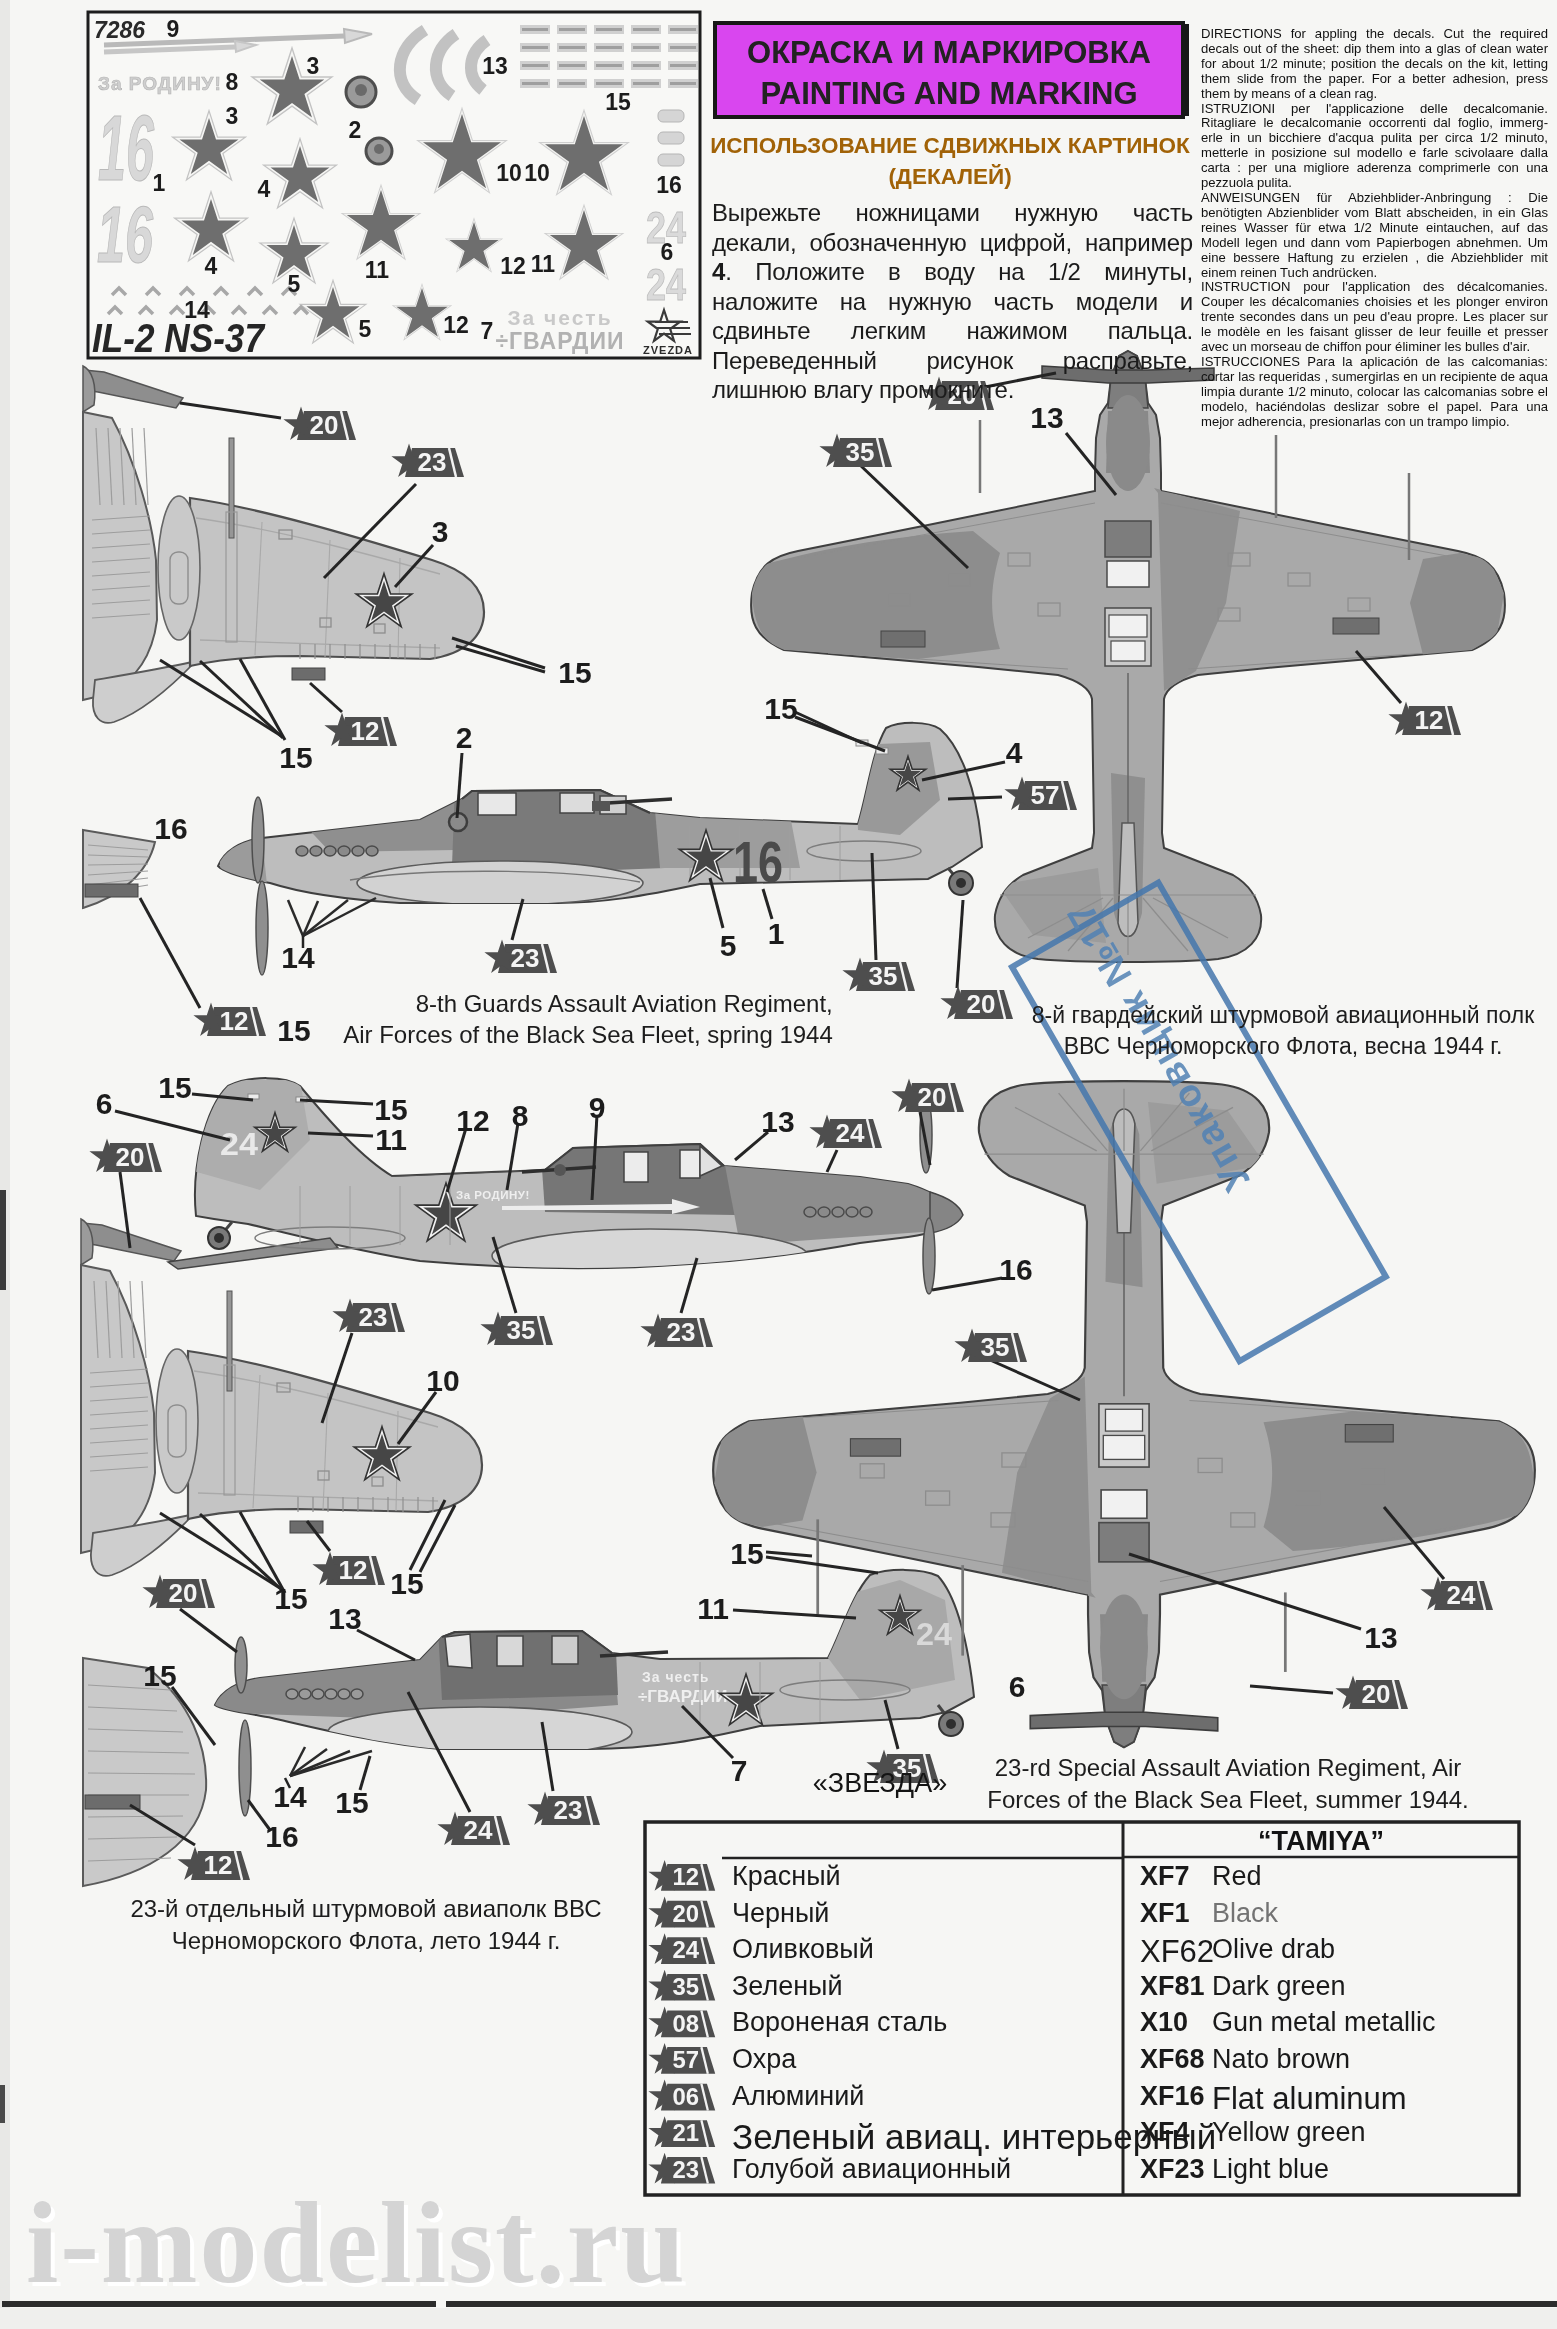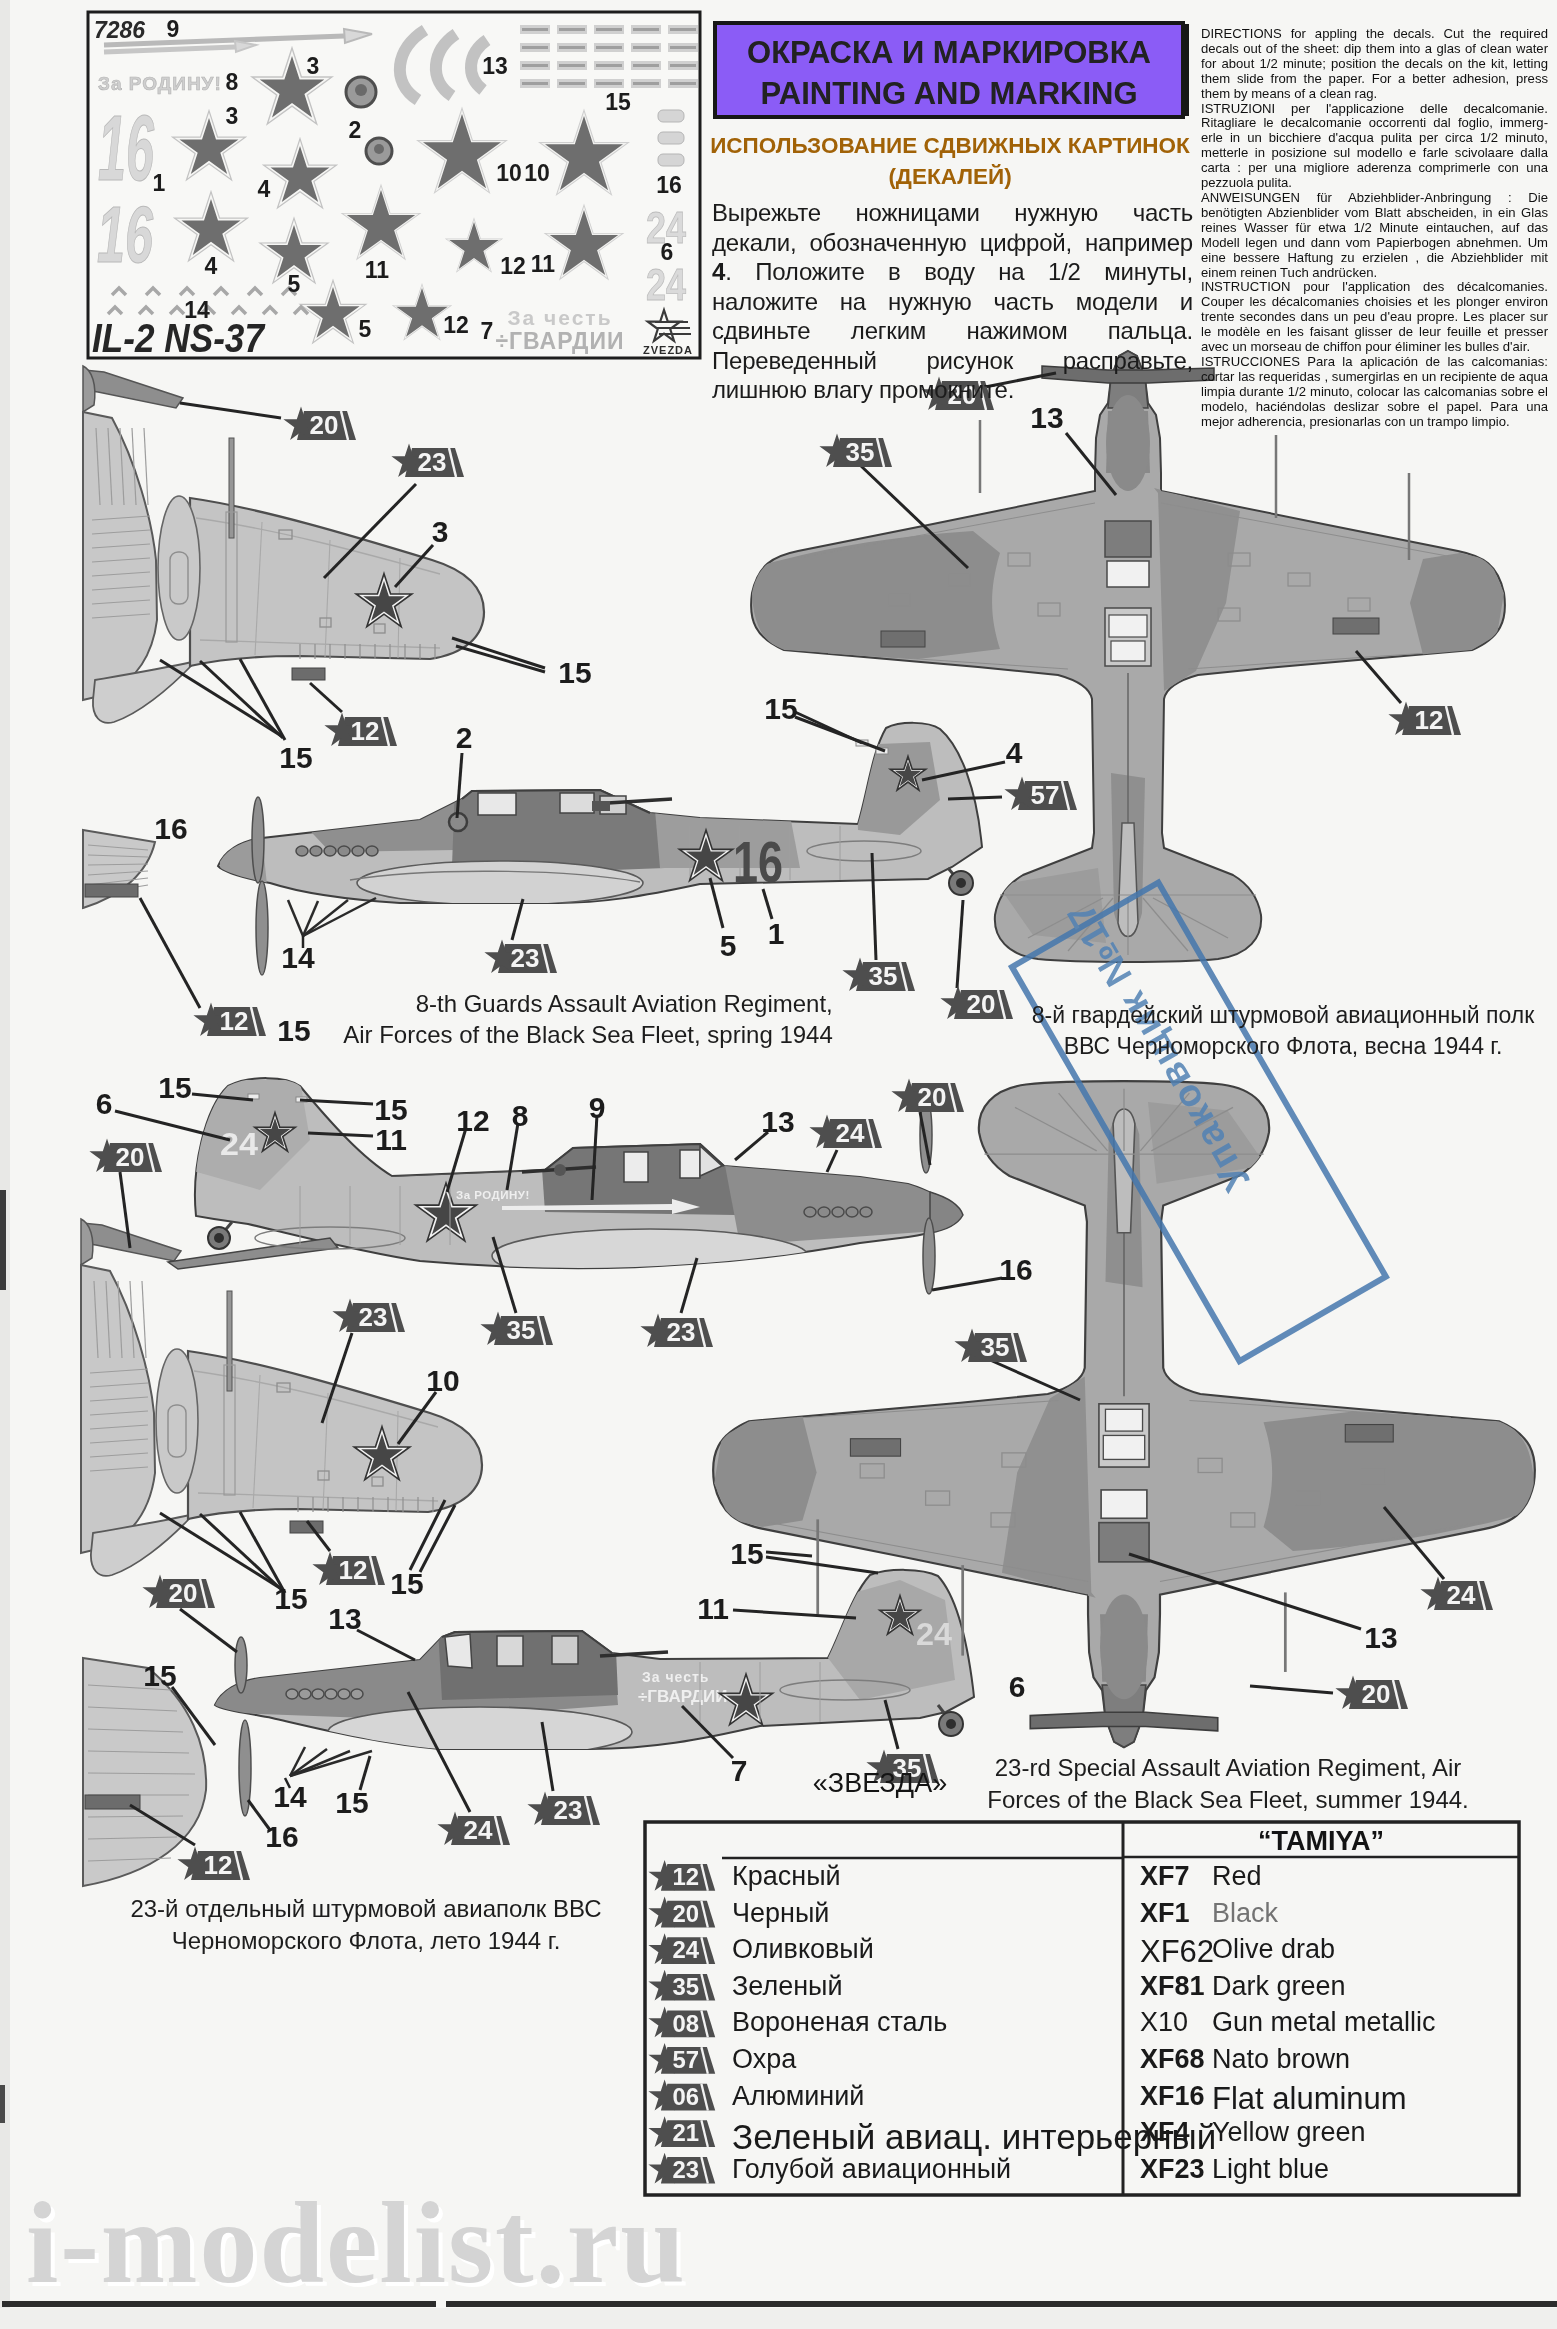--- a/index.html
+++ b/index.html
@@ -807,21 +807,21 @@
     <g transform="translate(1012,967) rotate(-30)" opacity="0.85">
       <rect x="0" y="0" width="169" height="455" fill="none" stroke="#4577ad" stroke-width="6"></rect>
       <text x="0" y="0" transform="translate(100,305) rotate(-90)" font-size="38" font-weight="bold" fill="#5282b4" letter-spacing="2" font-family="Liberation Sans, sans-serif">Упаковщик №17</text>
     </g>
     <text x="30" y="2286" font-size="116" font-weight="bold" fill="#ffffff" font-family="Liberation Serif, serif" letter-spacing="2">i-modelist.ru</text>
     <text x="26" y="2282" font-size="116" font-weight="bold" fill="#d4d4d4" font-family="Liberation Serif, serif" letter-spacing="2">i-modelist.ru</text>
     <rect x="2" y="2301" width="434" height="6" fill="#2c2c2c"></rect>
     <rect x="446" y="2301" width="1111" height="6" fill="#2c2c2c"></rect>
     <rect x="0" y="2308" width="1557" height="21" fill="#efefed"></rect>
   </svg>
-<div style="position:absolute;left:713px;top:21px;width:464px;height:83px;border:4px solid #171717;background:#8b5cf6;text-align:center;font-weight:bold;font-size:31px;line-height:41px;padding-top:7px;color:#222;white-space:nowrap">ОКРАСКА И МАРКИРОВКА<br>PAINTING AND MARKING</div>
+<div style="position:absolute;left:713px;top:21px;width:464px;height:83px;border:4px solid #171717;background:#d946ef;text-align:center;font-weight:bold;font-size:31px;line-height:41px;padding-top:7px;color:#222;white-space:nowrap">ОКРАСКА И МАРКИРОВКА<br>PAINTING AND MARKING</div>
 <div style="position:absolute;left:710px;top:130px;width:480px;text-align:center;font-weight:bold;font-size:22.5px;line-height:31px;color:#a16207;white-space:nowrap">ИСПОЛЬЗОВАНИЕ СДВИЖНЫХ КАРТИНОК<br>(ДЕКАЛЕЙ)</div>
 <div style="position:absolute;left:712px;top:198px;width:481px;text-align:justify;font-size:24px;line-height:29.5px;color:#1b1b1b;letter-spacing:-0.2px">Вырежьте ножницами нужную часть декали, обозначенную цифрой, например <b>4</b>. Положите в воду на 1/2 минуты, наложите на нужную часть модели и сдвиньте легким нажимом пальца. Переведенный рисунок расправьте, лишнюю влагу промокните.</div>
 <div style="position:absolute;left:1201px;top:27px;width:347px;text-align:justify;font-size:13.1px;line-height:14.9px;color:#111">
     <p style="margin:0">DIRECTIONS  for appling the decals. Cut the required decals out  of the sheet: dip them into a glas of clean water for about 1/2 minute; position  the  decals on the kit,  letting them slide   from the  paper.  For a  better adhesion,  press them by  means of a  clean rag.</p>
     <p style="margin:0">ISTRUZIONI        per l'applicazione  delle  decalcomanie. Ritagliare le decalcomanie  occorrenti  dal  foglio,  immerg- erle  in  un  bicchiere  d'acqua  pulita  per  circa 1/2 minuto, metterle  in  posizione  sul  modello e farle  scivolaare  dalla carta : per  una  migliore  aderenza  comprimerle  con una pezzuola  pulita.</p>
     <p style="margin:0">ANWEISUNGEN       für   Abziehblider-Anbringung :   Die benötigten Abzienblider vom Blatt abscheiden,  in ein Glas reines  Wasser  für  etwa  1/2  Minute  eintauchen,  auf das Modell legen und dann  vom  Papierbogen  abnehmen. Um eine  bessere  Haftung  zu  erzielen ,  die  Abziehblider  mit einem reinen Tuch andrücken.</p>
     <p style="margin:0">INSTRUCTION       pour  l'application  des  décalcomanies. Couper les décalcomanies choisies et  les plonger  environ trente secondes dans un peu d'eau propre.  Les  placer sur le modèle  en  les  faisant  glisser  de  leur feuille et presser avec un morseau de  chiffon  pour  éliminer  les  bulles d'air.</p>
     <p style="margin:0">ISTRUCCIONES Para  la  aplicación  de  las  calcomanias: cortar  las  requeridas ,   sumergirlas  en  un   recipiente de aqua  limpia  durante 1/2 minuto,  colocar las  calcomanias sobre el modelo, haciéndolas deslizar sobre  el papel. Para una  mejor adherencia,  presionarlas con un trampo limpio.</p>
   </div>
 <div style="position:absolute;left:588px;top:988px;transform:translateX(-50%);text-align:right;font-size:24px;line-height:31px;color:#1d1d1d;white-space:nowrap">8-th Guards Assault Aviation Regiment,<br>Air Forces of the Black Sea Fleet, spring 1944</div>
@@ -836,21 +836,21 @@
 <div style="position:absolute;left:732px;top:1898px;font-size:27px;color:#1a1a1a">Черный</div>
 <div style="position:absolute;left:1140px;top:1898px;font-size:27px;font-weight:bold;color:#1a1a1a">XF1</div>
 <div style="position:absolute;left:1212px;top:1898px;font-size:27px;color:#737373">Black</div>
 <div style="position:absolute;left:732px;top:1934px;font-size:27px;color:#1a1a1a">Оливковый</div>
 <div style="position:absolute;left:1140px;top:1934px;font-size:31px;font-weight:normal;color:#1a1a1a">XF62</div>
 <div style="position:absolute;left:1212px;top:1934px;font-size:27px;color:#1a1a1a">Olive drab</div>
 <div style="position:absolute;left:732px;top:1971px;font-size:27px;color:#1a1a1a">Зеленый</div>
 <div style="position:absolute;left:1140px;top:1971px;font-size:27px;font-weight:bold;color:#1a1a1a">XF81</div>
 <div style="position:absolute;left:1212px;top:1971px;font-size:27px;color:#1a1a1a">Dark green</div>
 <div style="position:absolute;left:732px;top:2007px;font-size:27px;color:#1a1a1a">Вороненая сталь</div>
-<div style="position:absolute;left:1140px;top:2007px;font-size:27px;font-weight:normal;color:#1a1a1a">X10</div>
+<div style="position:absolute;left:1140px;top:2007px;font-size:27px;font-weight:bold;color:#1a1a1a">X10</div>
 <div style="position:absolute;left:1212px;top:2007px;font-size:27px;color:#1a1a1a">Gun metal metallic</div>
 <div style="position:absolute;left:732px;top:2044px;font-size:27px;color:#1a1a1a">Охра</div>
 <div style="position:absolute;left:1140px;top:2044px;font-size:27px;font-weight:bold;color:#1a1a1a">XF68</div>
 <div style="position:absolute;left:1212px;top:2044px;font-size:27px;color:#1a1a1a">Nato brown</div>
 <div style="position:absolute;left:732px;top:2081px;font-size:27px;color:#1a1a1a">Алюминий</div>
 <div style="position:absolute;left:1140px;top:2081px;font-size:27px;font-weight:bold;color:#1a1a1a">XF16</div>
 <div style="position:absolute;left:1212px;top:2081px;font-size:31px;color:#1a1a1a">Flat aluminum</div>
 <div style="position:absolute;left:732px;top:2117px;font-size:35px;color:#1a1a1a">Зеленый авиац. интерьерный</div>
 <div style="position:absolute;left:1140px;top:2117px;font-size:27px;font-weight:bold;color:#1a1a1a">XF4</div>
 <div style="position:absolute;left:1212px;top:2117px;font-size:27px;color:#1a1a1a">Yellow green</div>

